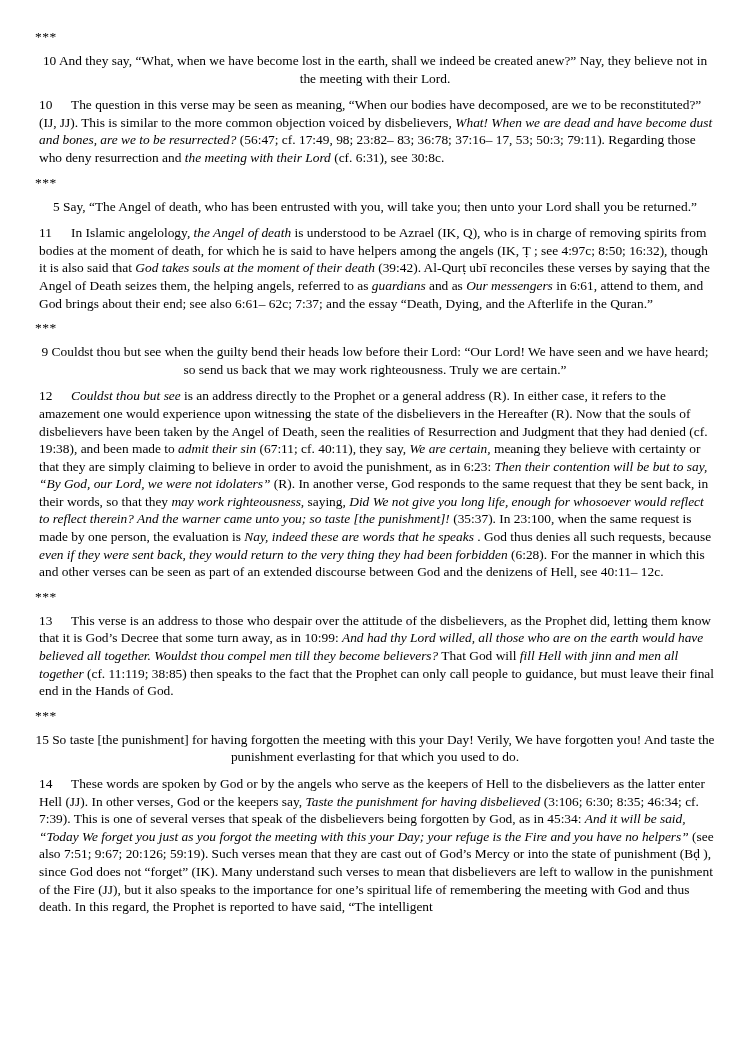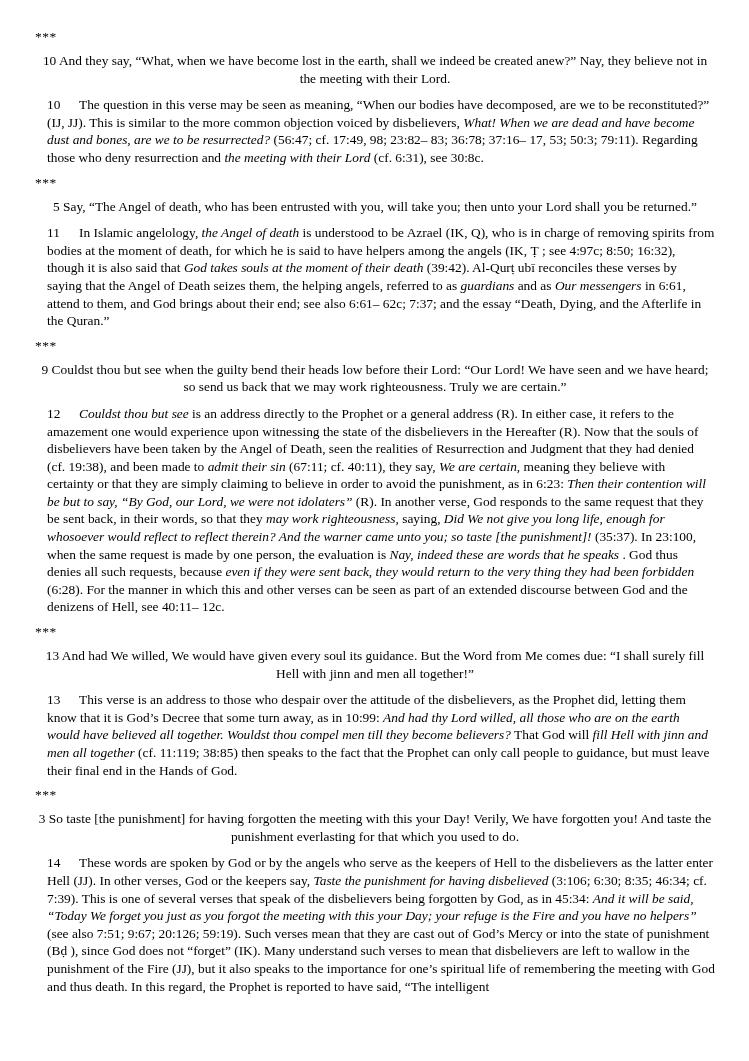--- a/index.html
+++ b/index.html
@@ -37,21 +37,21 @@
   .verse {
     font-size: 13.4px;
     line-height: 17.6px;
     margin: 0 0 9px 0;
     text-align: center;
     text-rendering: optimizeLegibility;
   }
   .commentary {
     font-size: 13.4px;
     line-height: 17.6px;
-    margin: 0 0 9px 12px;
+    margin: 0 0 9px 4px;
     text-align: left;
   }
   .cnum {
     display: inline-block;
     min-width: 32px;
   }
   .block {
     margin-bottom: 6px;
   }
   i, em {
@@ -73,22 +73,21 @@
         <p class="verse">5 Say, “The Angel of death, who has been entrusted with you, will take you; then unto your Lord shall you be returned.”</p>
         <p class="commentary"><span class="cnum">11</span><span>In Islamic angelology, <i>the Angel of death</i> is understood to be Azrael (IK, Q), who is in charge of removing spirits from bodies at the moment of death, for which he is said to have helpers among the angels (IK, Ṭ ; see 4:97c; 8:50; 16:32), though it is also said that <i>God takes souls at the moment of their death</i> (39:42). Al-Qurṭ ubī reconciles these verses by saying that the Angel of Death seizes them, the helping angels, referred to as <i>guardians</i> and as <i>Our messengers</i> in 6:61, attend to them, and God brings about their end; see also 6:61– 62c; 7:37; and the essay “Death, Dying, and the Afterlife in the Quran.”</span></p>
       </div>
       <div class="block">
         <div class="sep">***</div>
         <p class="verse">9 Couldst thou but see when the guilty bend their heads low before their Lord: “Our Lord! We have seen and we have heard; so send us back that we may work righteousness. Truly we are certain.”</p>
         <p class="commentary"><span class="cnum">12</span><span><i>Couldst thou but see</i> is an address directly to the Prophet or a general address (R). In either case, it refers to the amazement one would experience upon witnessing the state of the disbelievers in the Hereafter (R). Now that the souls of disbelievers have been taken by the Angel of Death, seen the realities of Resurrection and Judgment that they had denied (cf. 19:38), and been made to <i>admit their sin</i> (67:11; cf. 40:11), they say, <i>We are certain,</i> meaning they believe with certainty or that they are simply claiming to believe in order to avoid the punishment, as in 6:23: <i>Then their contention will be but to say, “By God, our Lord, we were not idolaters”</i> (R). In another verse, God responds to the same request that they be sent back, in their words, so that they <i>may work righteousness,</i> saying, <i>Did We not give you long life, enough for whosoever would reflect to reflect therein? And the warner came unto you; so taste [the punishment]!</i> (35:37). In 23:100, when the same request is made by one person, the evaluation is <i>Nay, indeed these are words that he speaks</i> . God thus denies all such requests, because <i>even if they were sent back, they would return to the very thing they had been forbidden</i> (6:28). For the manner in which this and other verses can be seen as part of an extended discourse between God and the denizens of Hell, see 40:11– 12c.</span></p>
       </div>
       <div class="block">
         <div class="sep">***</div>
-        <p class="verse">13 And had We willed, We would have given every soul its guidance. But the Word from Me comes due: “I shall surely fill Hell with jinn and men all together!”</p>
         <p class="commentary"><span class="cnum">13</span><span>This verse is an address to those who despair over the attitude of the disbelievers, as the Prophet did, letting them know that it is God’s Decree that some turn away, as in 10:99: <i>And had thy Lord willed, all those who are on the earth would have believed all together. Wouldst thou compel men till they become believers?</i> That God will <i>fill Hell with jinn and men all together</i> (cf. 11:119; 38:85) then speaks to the fact that the Prophet can only call people to guidance, but must leave their final end in the Hands of God.</span></p>
       </div>
       <div class="block">
         <div class="sep">***</div>
-        <p class="verse">3 So taste [the punishment] for having forgotten the meeting with this your Day! Verily, We have forgotten you! And taste the punishment everlasting for that which you used to do.</p>
+        <p class="verse">15 So taste [the punishment] for having forgotten the meeting with this your Day! Verily, We have forgotten you! And taste the punishment everlasting for that which you used to do.</p>
         <p class="commentary"><span class="cnum">14</span><span>These words are spoken by God or by the angels who serve as the keepers of Hell to the disbelievers as the latter enter Hell (JJ). In other verses, God or the keepers say, <i>Taste the punishment for having disbelieved</i> (3:106; 6:30; 8:35; 46:34; cf. 7:39). This is one of several verses that speak of the disbelievers being forgotten by God, as in 45:34: <i>And it will be said, “Today We forget you just as you forgot the meeting with this your Day; your refuge is the Fire and you have no helpers”</i> (see also 7:51; 9:67; 20:126; 59:19). Such verses mean that they are cast out of God’s Mercy or into the state of punishment (Bḍ ), since God does not “forget” (IK). Many understand such verses to mean that disbelievers are left to wallow in the punishment of the Fire (JJ), but it also speaks to the importance for one’s spiritual life of remembering the meeting with God and thus death. In this regard, the Prophet is reported to have said, “The intelligent</span></p>
       </div>
     </div>
 </div>
 
 </body></html>

